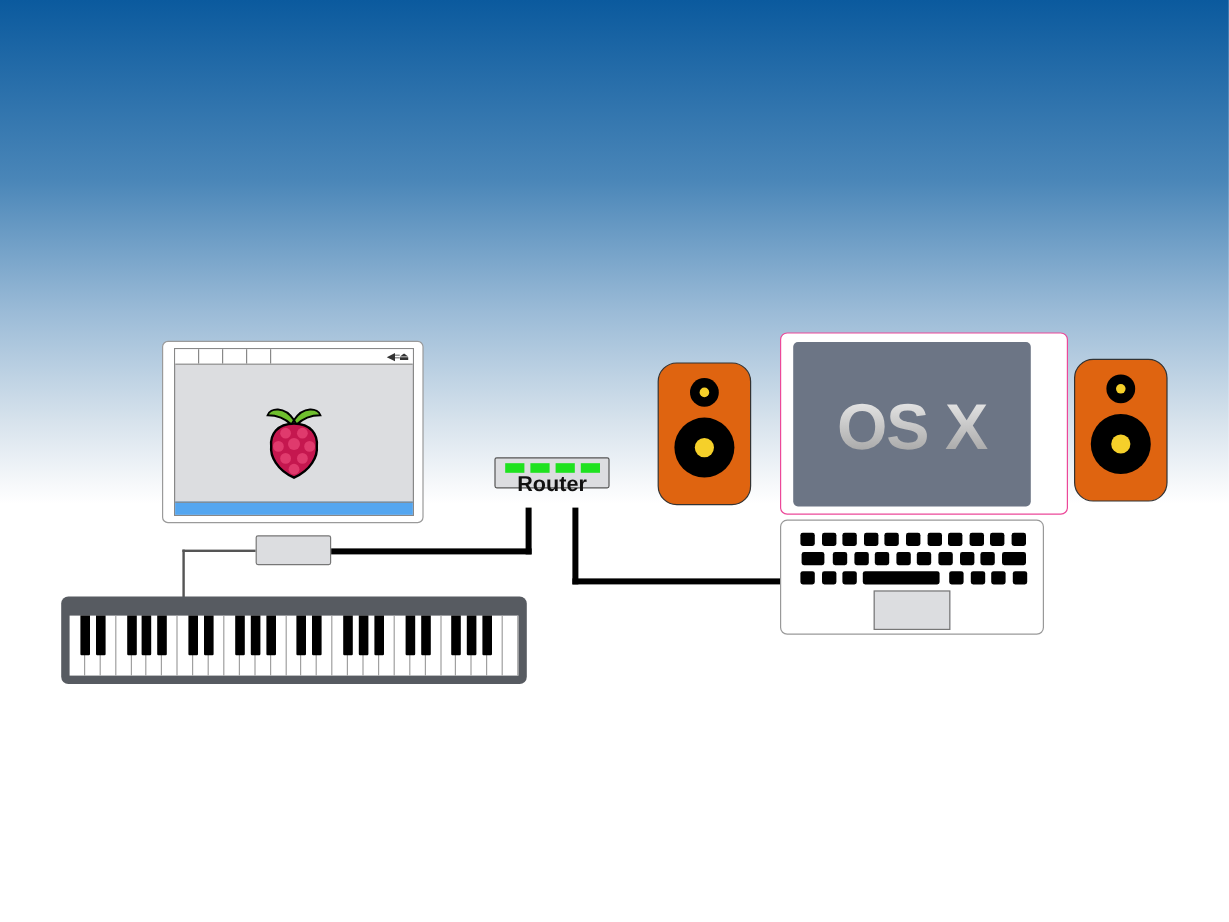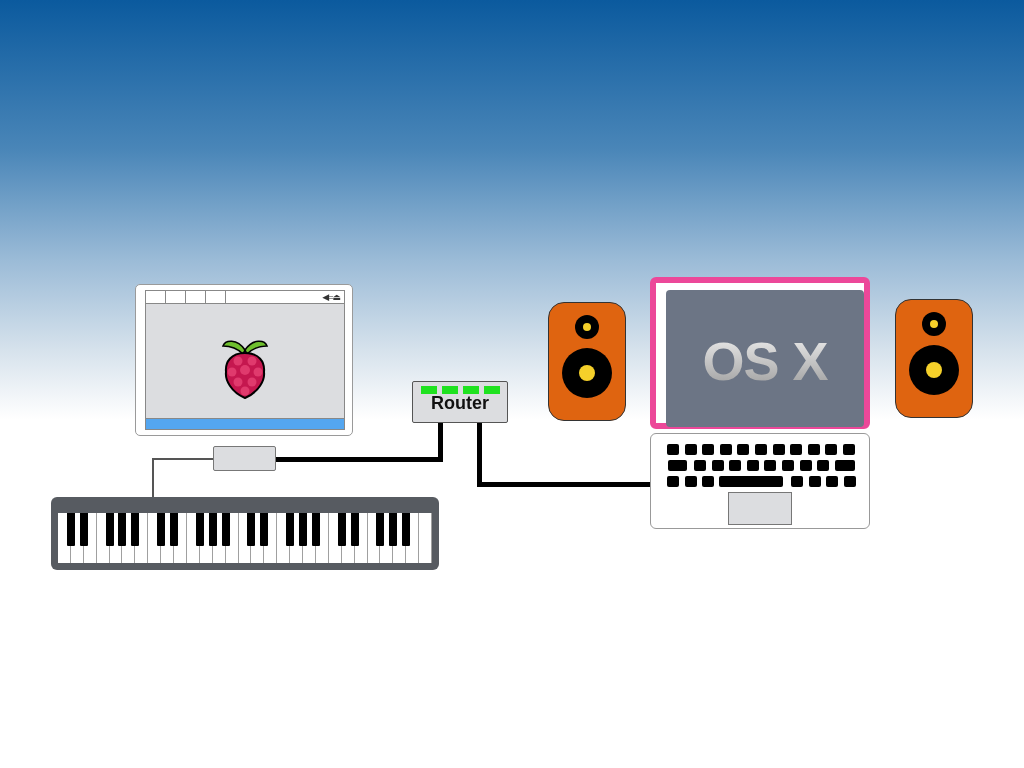--- a/index.html
+++ b/index.html
@@ -12,39 +12,39 @@
   
   .monitor { left:135px; top:284px; width:218px; height:152px; background:#fff; border:1px solid #9a9a9a; border-radius:5px; box-sizing:border-box; }
   .screen { left:9px; top:5px; width:200px; height:140px; background:#dcdde0; border:1px solid #888; box-sizing:border-box; }
   .menubar { left:0; top:0; width:198px; height:12px; background:#fff; border-bottom:1px solid #888; }
   .menucell { position:absolute; top:0; height:12px; border-right:1px solid #888; }
   .taskbar { left:0; bottom:0; width:198px; height:10px; background:#54a6f0; border-top:1px solid #888; }
   .sysicons { right:4px; top:1px; font-size:9px; line-height:10px; color:#333; letter-spacing:-1px; }
   
   .adapter { left:213px; top:446px; width:63px; height:25px; background:#dcdde0; border:1px solid #777; border-radius:2px; box-sizing:border-box; }
   
-  .router { left:412px; top:381px; width:96px; height:42px; background:#dcdde0; border:1px solid #555; border-radius:2px; box-sizing:border-box; }
+  .router { left:412px; top:381px; width:96px; height:26px; background:#dcdde0; border:1px solid #555; border-radius:2px; box-sizing:border-box; }
   .led { position:absolute; top:4px; width:16px; height:8px; background:#1fe21f; }
   .router-label { position:absolute; left:0; right:0; top:11px; text-align:center; font-weight:bold; font-size:18px; color:#111; }
   
   .cable { background:#000; position:absolute; }
   .thin { background:#555; position:absolute; }
   
   .piano { left:51px; top:497px; width:388px; height:73px; background:#575b61; border-radius:6px; }
   .keys { position:absolute; left:7px; top:16px; width:374px; height:50px; background:#fff; }
   .wkey { position:absolute; top:0; height:50px; border-right:1px solid #a0a0a0; box-sizing:border-box; }
   .bkey { position:absolute; top:0; width:8px; height:33px; background:#000; border-radius:0 0 1px 1px; }
   
   .speaker { width:78px; height:119px; background:#df6410; border:1px solid #333; border-radius:16px; box-sizing:border-box; }
   .tweeter { position:absolute; width:24px; height:24px; background:#000; border-radius:50%; }
   .tweeter::after { content:""; position:absolute; left:8px; top:8px; width:8px; height:8px; background:#f5d02a; border-radius:50%; }
   .woofer { position:absolute; width:50px; height:50px; background:#000; border-radius:50%; }
   .woofer::after { content:""; position:absolute; left:17px; top:17px; width:16px; height:16px; background:#f5d02a; border-radius:50%; }
   
-  .lid { left:650px; top:277px; width:220px; height:152px; background:#fff; border:6px solid #ec4899; border-radius:6px; box-sizing:border-box; }
+  .lid { left:650px; top:277px; width:240px; height:152px; background:#fff; border:1px solid #ec4899; border-radius:6px; box-sizing:border-box; }
   .lcd { left:10px; top:7px; width:198px; height:137px; background:#6c7585; border-radius:4px; }
   .osx { position:absolute; left:0; right:0; top:40px; text-align:center; font-size:54px; font-weight:bold; letter-spacing:-1px;
          background: linear-gradient(to bottom, #f2f2f2, #9a9a9a); -webkit-background-clip:text; background-clip:text; color:transparent; }
   .base { left:650px; top:433px; width:220px; height:96px; background:#fff; border:1px solid #999; border-radius:6px; box-sizing:border-box; }
   .key { position:absolute; height:11px; background:#000; border-radius:2px; }
   .trackpad { left:77px; top:58px; width:64px; height:33px; background:#dcdde0; border:1px solid #777; box-sizing:border-box; }
 </style>
 </head>
 <body>
 

